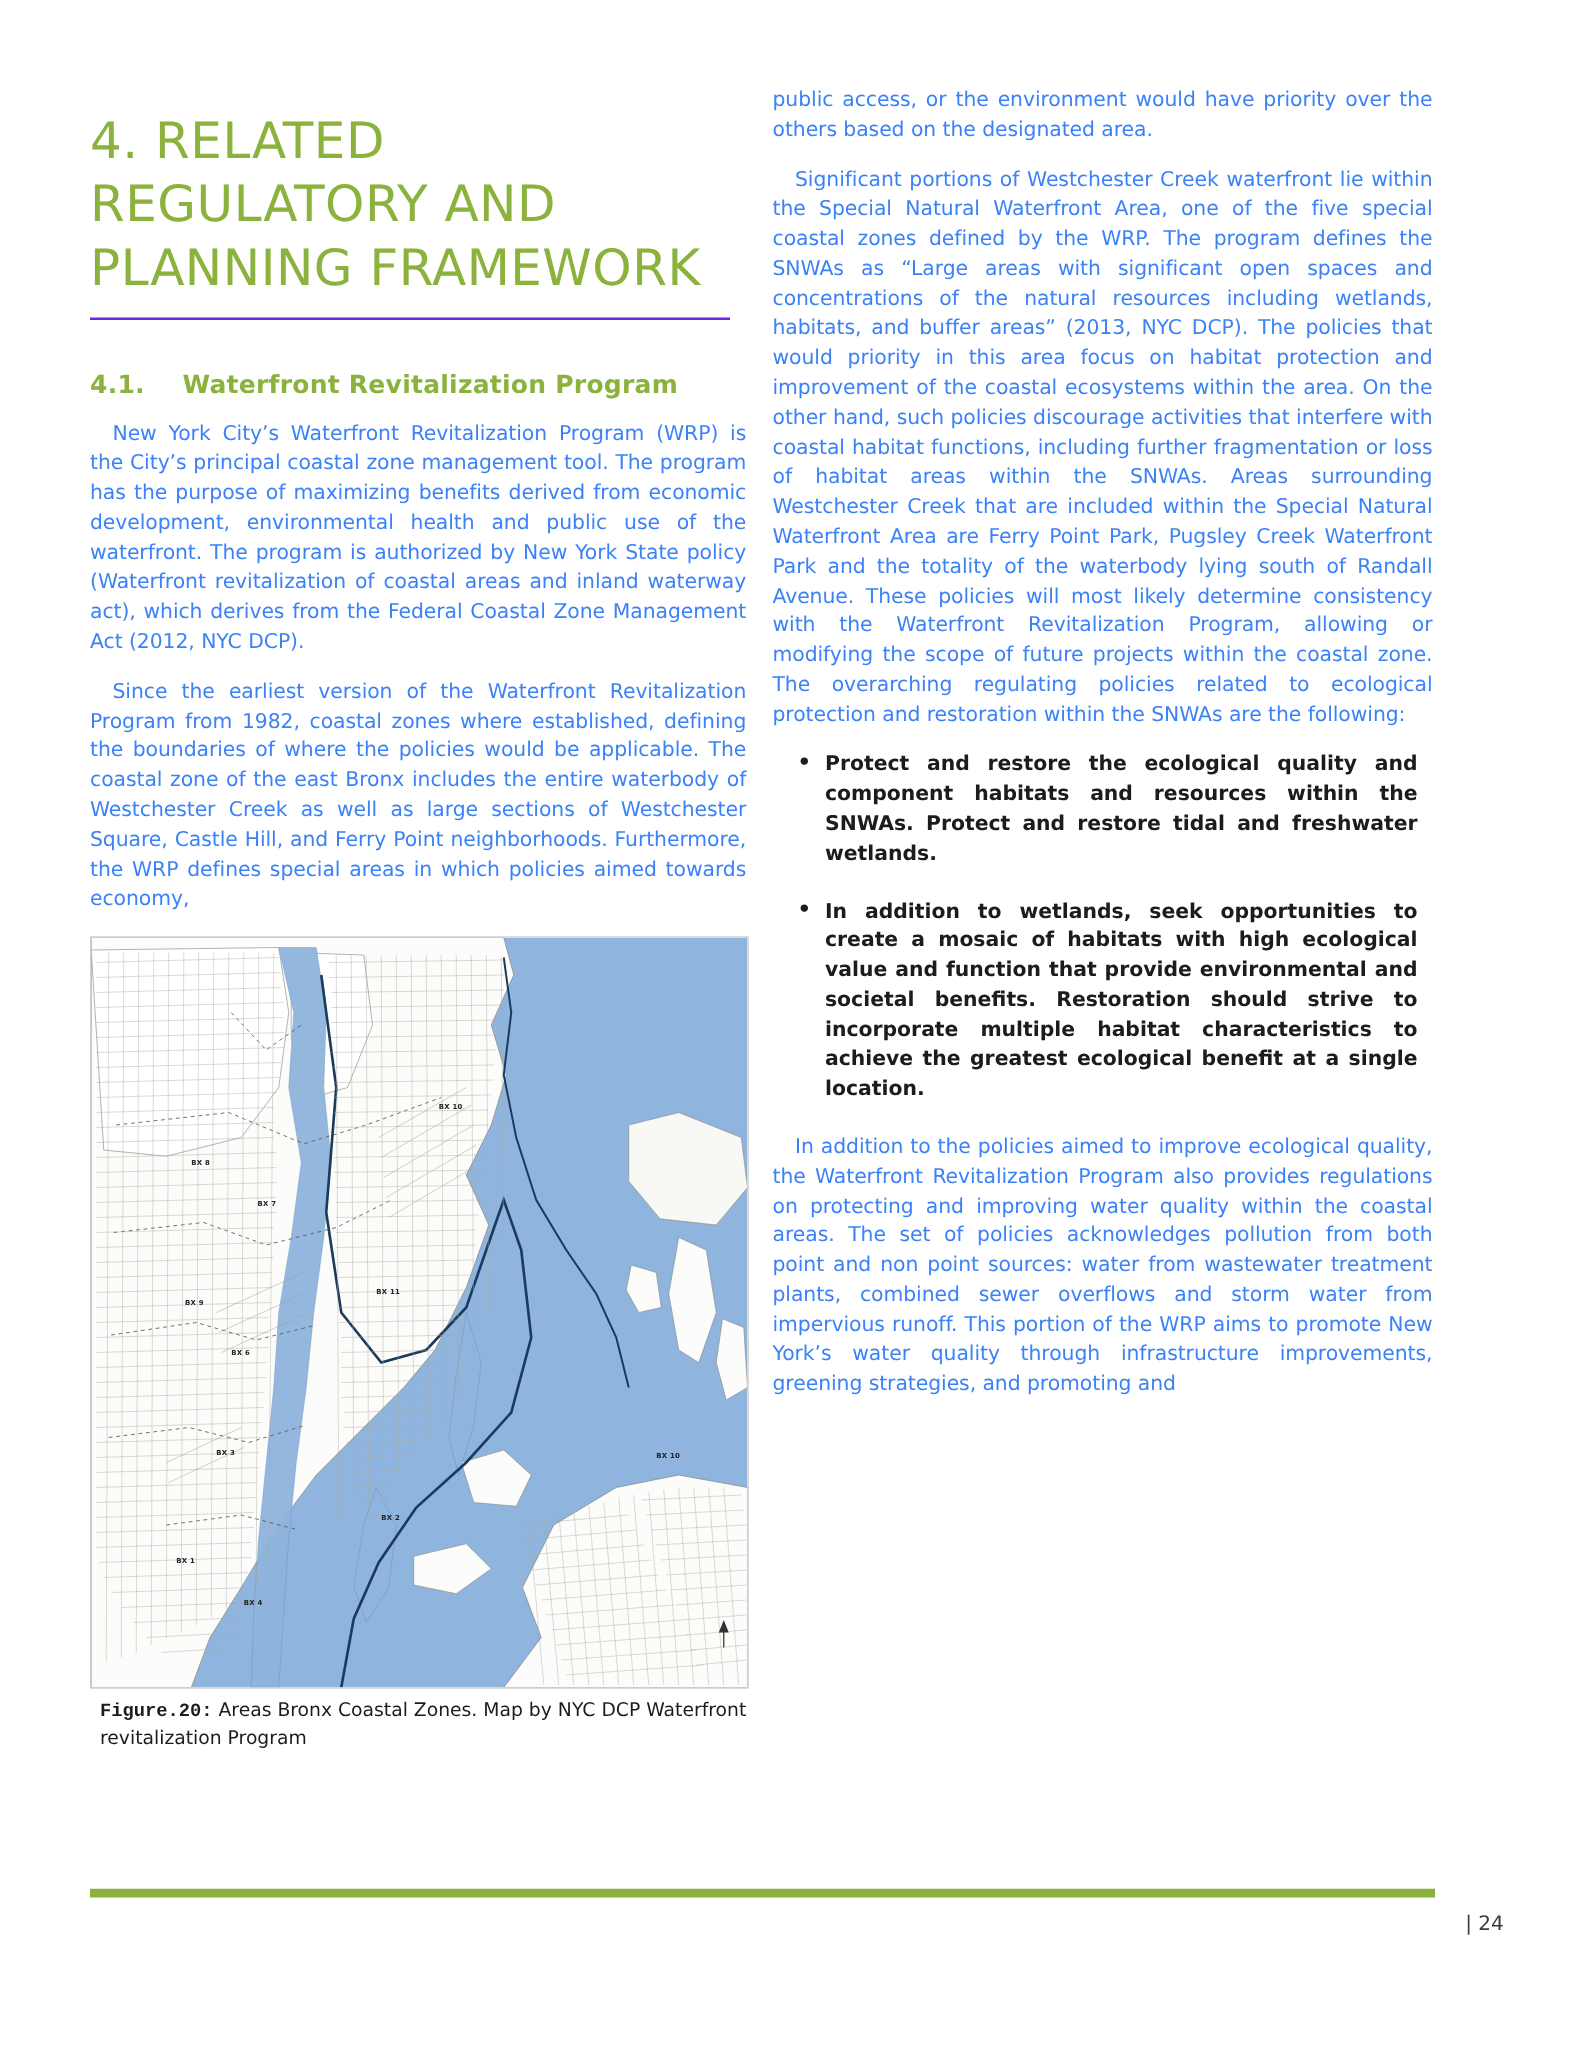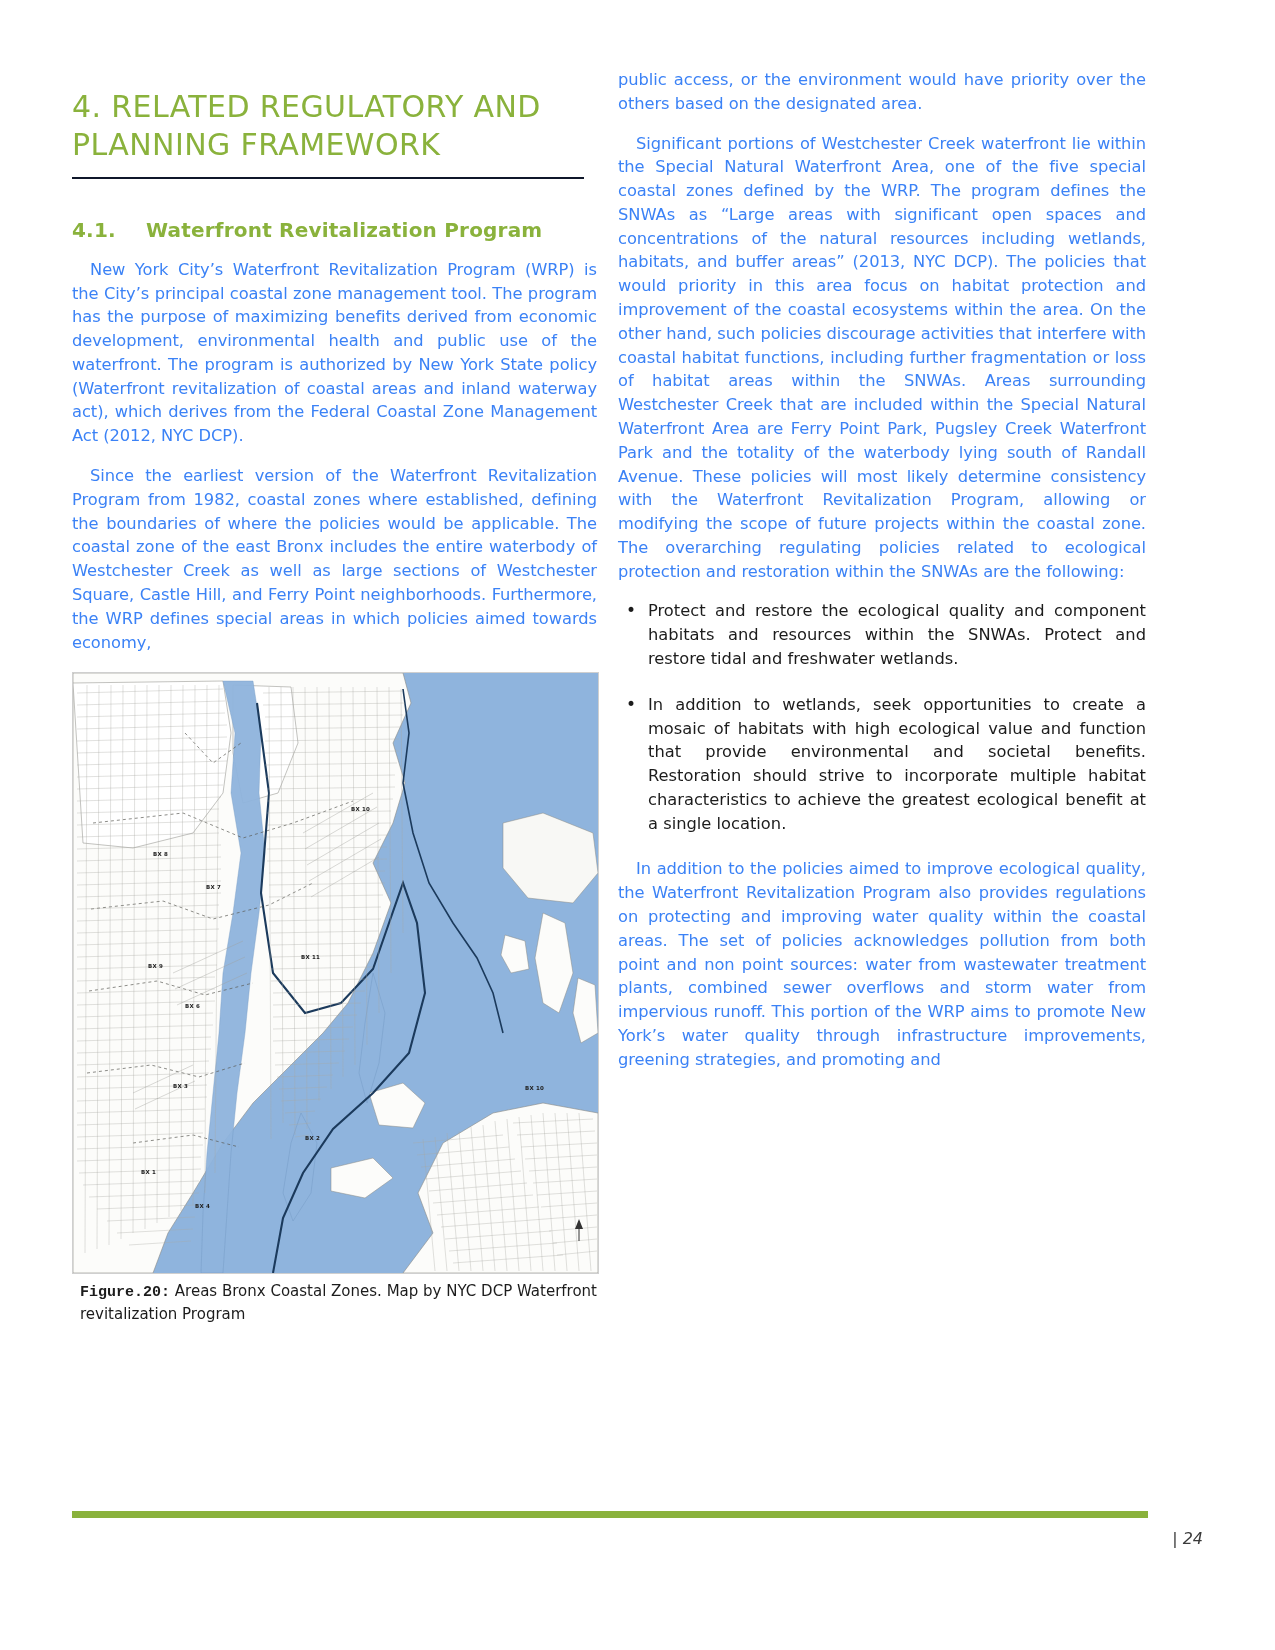--- a/index.html
+++ b/index.html
@@ -27,28 +27,28 @@
     top: 88px;
     width: 525px;
   }
   .col-right {
     position: absolute;
     left: 618px;
     top: 68px;
     width: 528px;
   }
   h1.chapter-title {
-    font-size: 30px;
+    font-size: 40px;
     font-weight: 400;
     color: #8ab23c;
     line-height: 1.28;
     letter-spacing: 0.4px;
     margin: 0 0 0 0;
     padding: 0 0 12px 0;
-    border-bottom: 2px solid #0f172a;
+    border-bottom: 2px solid #6d28d9;
     width: 512px;
   }
   h2.section-title {
     font-size: 20px;
     font-weight: bold;
     color: #8ab23c;
     line-height: 1.35;
     margin: 38px 0 14px 0;
     letter-spacing: 0.2px;
   }
@@ -62,22 +62,23 @@
     text-align: justify;
     margin: 0 0 16px 0;
     color: #3b82f6;
     letter-spacing: -0.05px;
   }
   p.body.indent {
     text-indent: 18px;
   }
   ul.policy-list {
     list-style: none;
-    margin: 0;
+    margin: 12px;
     padding: 0;
+    font-weight: bold;
   }
   ul.policy-list li {
     font-size: 16.3px;
     line-height: 1.46;
     text-align: justify;
     margin: 0 0 22px 0;
     padding-left: 30px;
     position: relative;
     color: #1c1c1c;
   }
@@ -119,21 +120,20 @@
     width: 1076px;
     height: 7px;
     background: #8ab23c;
   }
   .footer-page {
     position: absolute;
     right: 72px;
     top: 1529px;
     font-size: 16px;
     color: #3a3a3a;
-    font-style: italic;
   }
 
   
   .map-water { position: absolute; background: #8fb4dd; }
   .map-label {
     position: absolute;
     font-family: "DejaVu Sans", sans-serif;
     font-size: 5.5px;
     color: #222;
     font-weight: bold;

